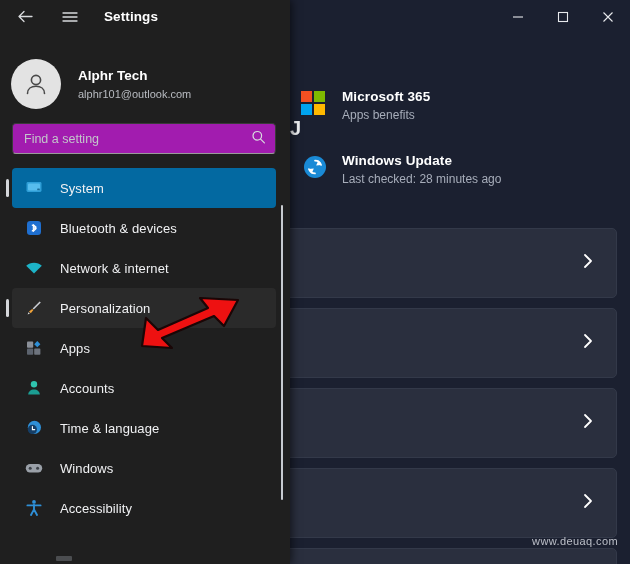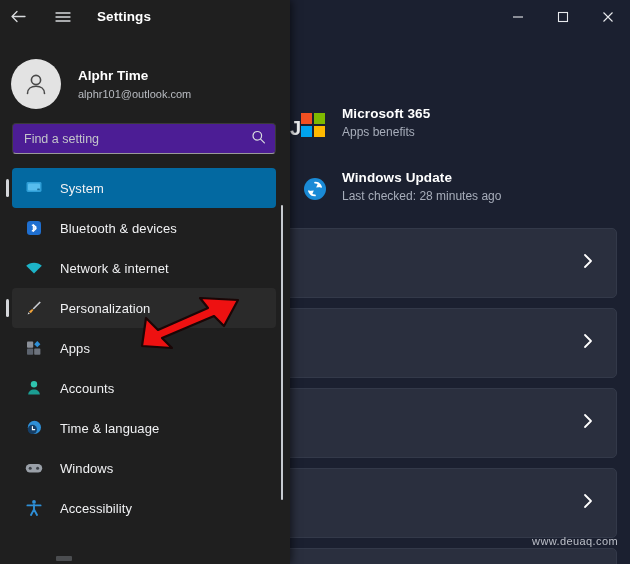--- a/index.html
+++ b/index.html
@@ -31,21 +31,21 @@
     width: 45px; height: 33px;
     display: flex; align-items: center; justify-content: center;
     color: #e8eaed;
   }
   .wc svg { display: block; }
 
   
   .tiles { position: absolute; left: 300px; top: 88px; width: 330px; }
   .tile-row { display: flex; }
   .tile {
-    display: flex; align-items: flex-end; gap: 12px;
+    display: flex; align-items: flex-start; gap: 12px;
     height: 52px;
   }
   .tile-texts { display: flex; flex-direction: column; justify-content: center; }
   .tile-title {
     color: #ffffff; font-size: 13.5px; font-weight: bold;
     letter-spacing: .1px; line-height: 17px;
   }
   .tile-sub {
     color: #a7adba; font-size: 12px; line-height: 16px; margin-top: 2px;
   }
@@ -89,21 +89,21 @@
   
   .leftnav {
     position: absolute; left: 0; top: 0;
     width: 290px; height: 564px;
     background: #1f1f1f;
     box-shadow: 2px 0 8px rgba(0,0,0,.55);
     overflow: hidden;
   }
   .nav-top {
     height: 33px; display: flex; align-items: center; gap: 0;
-    padding-left: 1px;
+    padding-left: 8px;
   }
   .navbtn {
     width: 34px; height: 30px;
     display: flex; align-items: center; justify-content: center;
     color: #d8dadd; border-radius: 4px;
   }
   .app-title {
     color: #ffffff; font-size: 13.5px; font-weight: bold;
     margin-left: 17px; letter-spacing: .1px;
   }
@@ -118,21 +118,21 @@
     display: flex; align-items: center; justify-content: center;
     flex: 0 0 50px;
   }
   .acct-name { color: #ffffff; font-size: 13.5px; font-weight: bold; line-height: 18px; }
   .acct-mail { color: #b9bcc2; font-size: 11px; line-height: 16px; margin-top: 1px; }
 
   .searchwrap { padding: 6px 14px 0 12px; }
   .searchbox {
     position: relative;
     height: 31px;
-    background: #4c1d95;
+    background: #a21caf;
     border: 1px solid #3a3a3a;
     border-bottom-color: #9a9a9a;
     border-radius: 4px;
     display: flex; align-items: center;
   }
   .searchbox input {
     flex: 1; background: transparent; border: 0; outline: none;
     color: #dcdfe3; font-size: 12.5px;
     padding: 0 30px 0 11px;
     font-family: "Liberation Sans", sans-serif;
@@ -312,21 +312,21 @@
     </div>
 
     <div class="account">
       <div class="avatar">
         <svg width="30" height="30" viewBox="0 0 30 30">
           <circle cx="15" cy="11" r="4.6" fill="none" stroke="#4a4a4a" stroke-width="1.6"></circle>
           <path d="M6.5 24.5c0-4.7 3.8-7.2 8.5-7.2s8.5 2.5 8.5 7.2" fill="none" stroke="#4a4a4a" stroke-width="1.6" stroke-linecap="round"></path>
         </svg>
       </div>
       <div>
-        <div class="acct-name">Alphr Time</div>
+        <div class="acct-name">Alphr Tech</div>
         <div class="acct-mail">alphr101@outlook.com</div>
       </div>
     </div>
 
     <div class="searchwrap">
       <div class="searchbox">
         <input type="text" placeholder="Find a setting" style="">
         <span class="search-icon">
           <svg width="15" height="15" viewBox="0 0 15 15">
             <circle cx="6.3" cy="6.3" r="4.3" fill="none" stroke="#d7dade" stroke-width="1.2"></circle>

